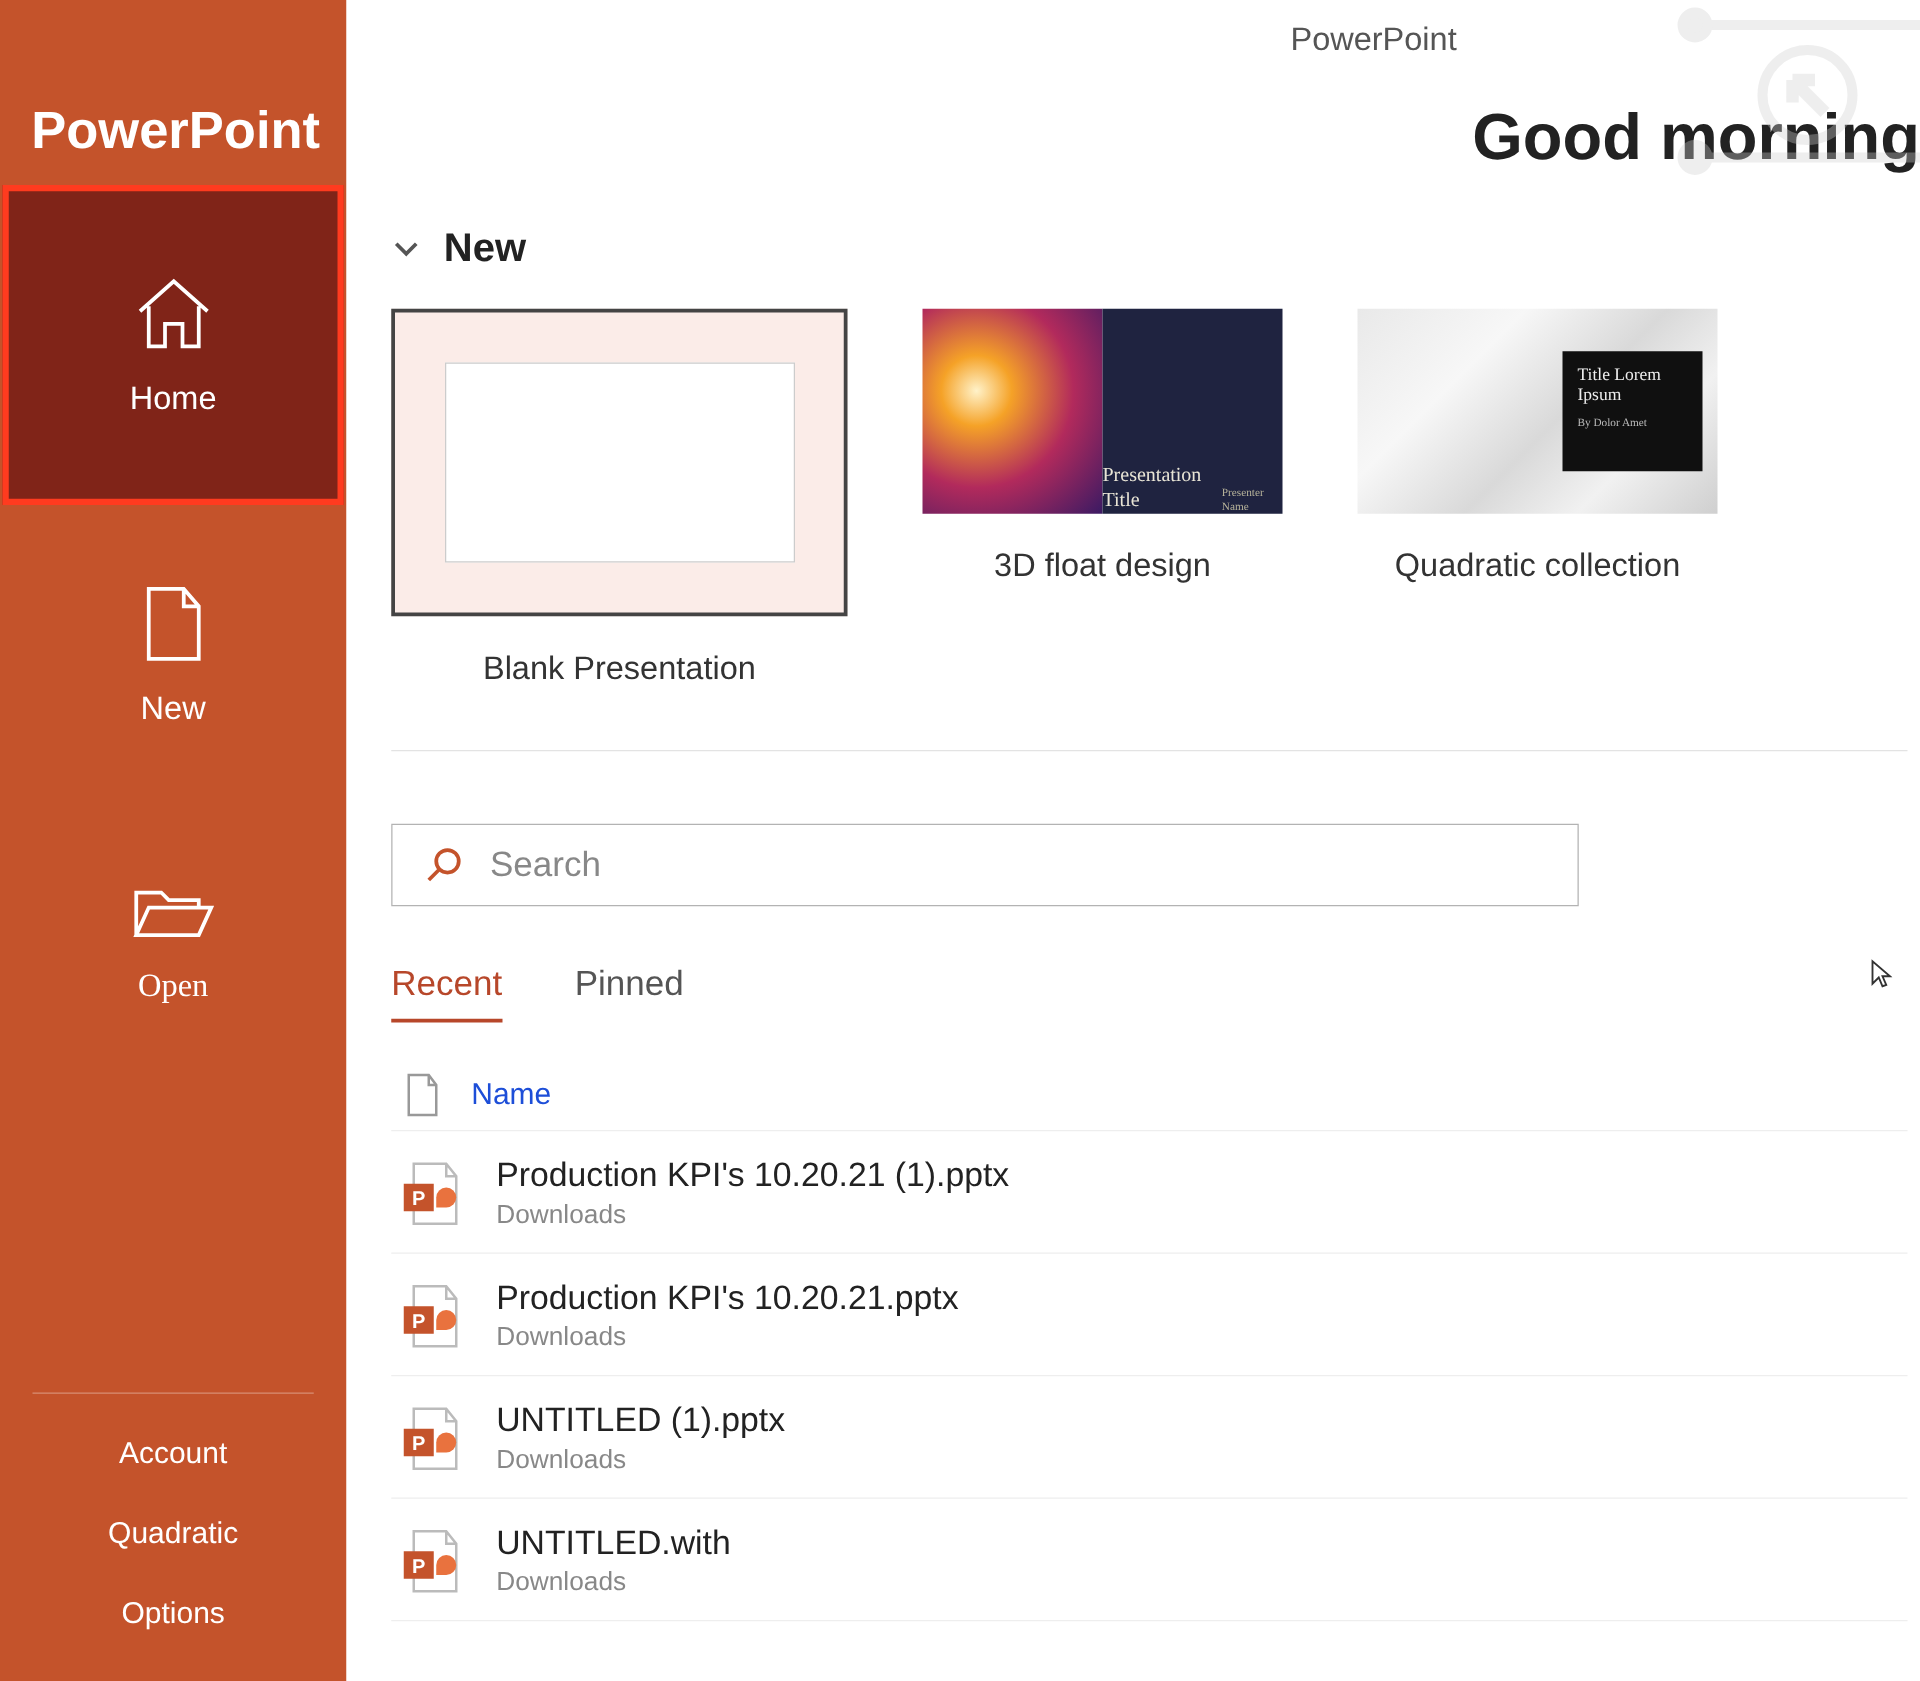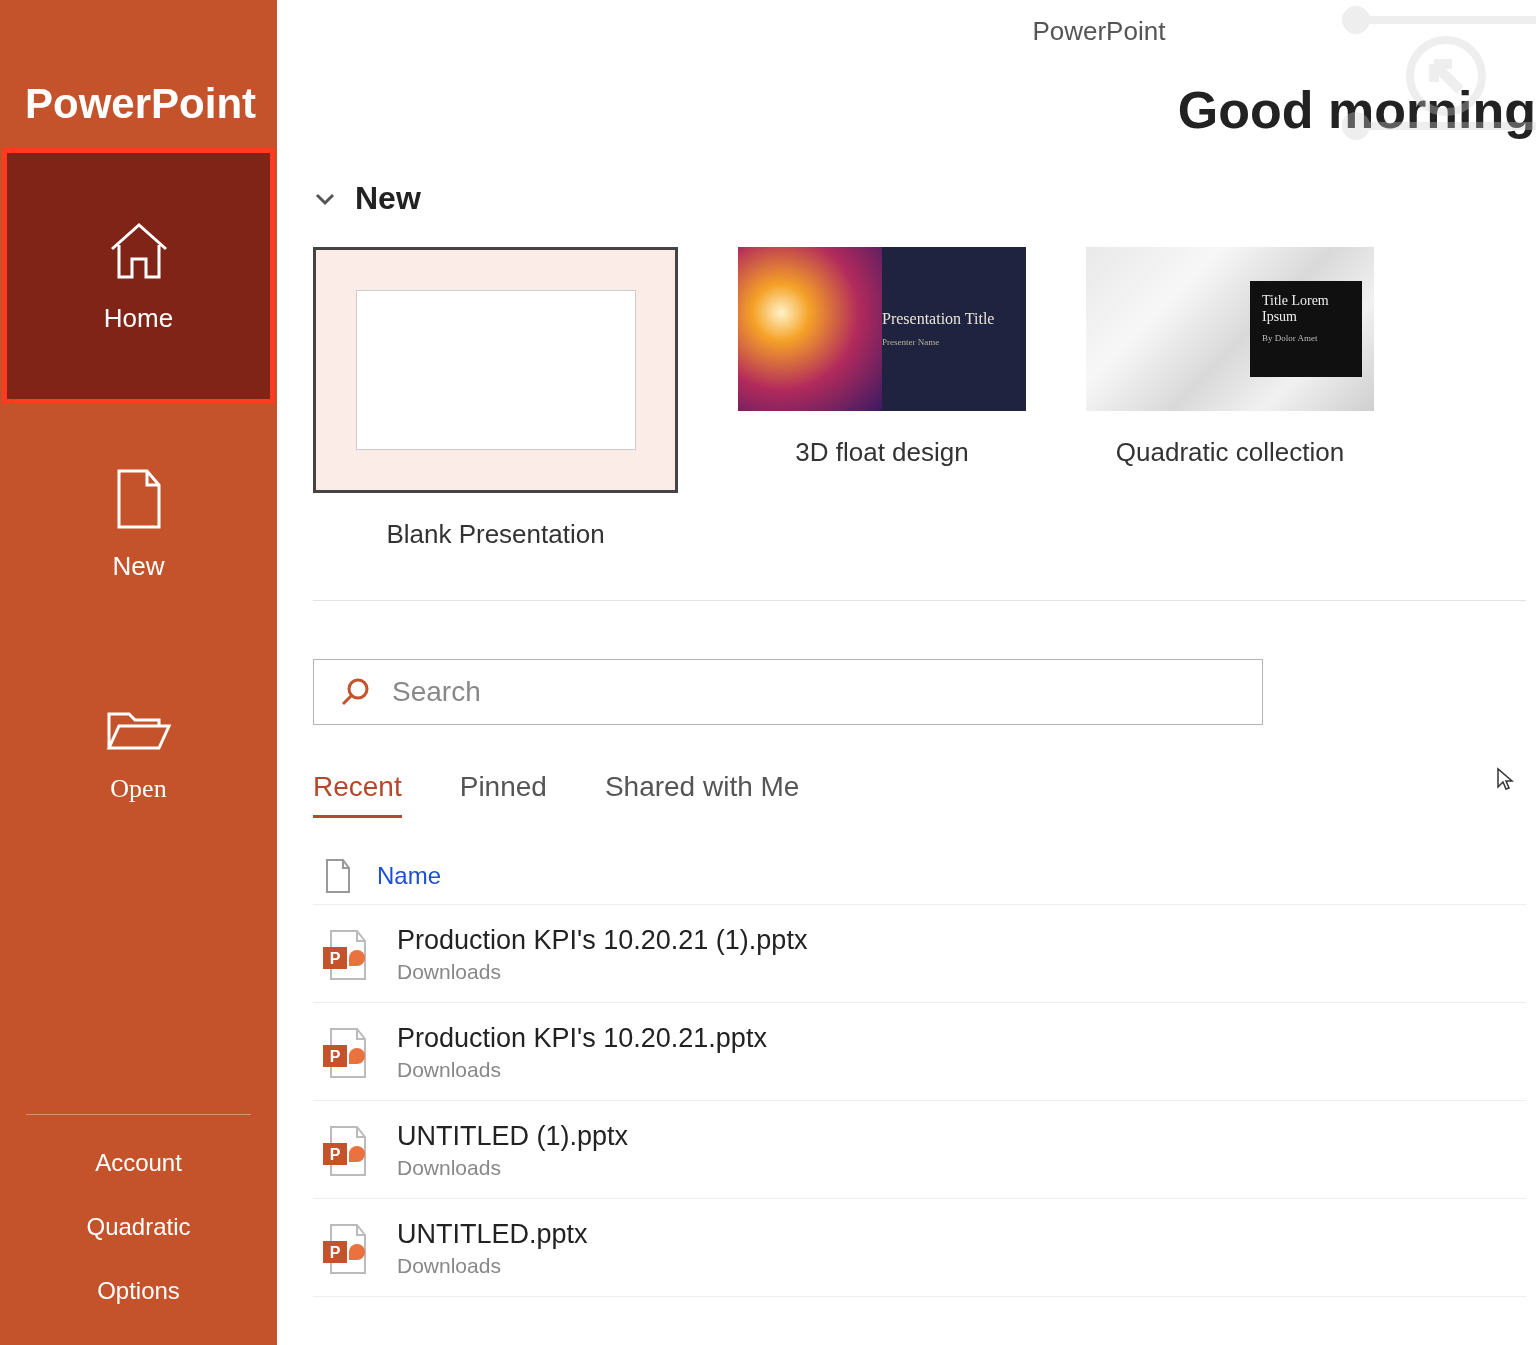--- a/index.html
+++ b/index.html
@@ -134,22 +134,22 @@
   }
   .tile-3d-left {
     flex: 1;
     background: radial-gradient(circle at 30% 40%, #fff2c9 0%, #f5a227 20%, #b22a5c 55%, #3a1a63 100%);
   }
   .tile-3d-right {
     flex: 1;
     background: #1f2340;
     color: #e9e5d6;
     display: flex;
-    flex-direction: column;
-    align-items: flex-start;
+    flex-direction: row;
+    align-items: flex-end;
     justify-content: center;
     font-family: Georgia, serif;
     font-size: 16px;
     line-height: 1.25;
   }
   .tile-3d-right .sub { font-size: 9px; color: #b7b39a; margin-top: 8px; }
   .tile-quad {
     width: 288px; height: 164px; position: relative;
     background: linear-gradient(135deg,#e9e9e9,#f7f7f7 30%,#d9d9d9 55%,#f1f1f1 75%,#cfcfcf);
     border: none;
@@ -337,21 +337,20 @@
         <circle cx="18" cy="12" r="9" stroke="#c4532b" stroke-width="3" fill="none"></circle>
         <line x1="11" y1="19" x2="3" y2="27" stroke="#c4532b" stroke-width="3"></line>
       </svg>
       <input type="text" placeholder="Search" style="">
     </div>
   </div>
 
   <div class="tabs">
     <div class="tab active">Recent</div>
     <div class="tab">Pinned</div>
-    <div class="tab">Shared with Me</div>
   </div>
 
   <div class="list-header">
     <svg class="doc-icon" width="30" height="36" viewBox="0 0 30 36">
       <path d="M4 2 H20 L26 10 V34 H4 Z M20 2 V10 H26" stroke="#999" stroke-width="2" fill="none"></path>
     </svg>
     <span>Name</span>
   </div>
 
   <div id="file-list">
@@ -392,21 +391,21 @@
     </div>
       </div>
       <div class="file-row">
     <svg width="50" height="56" viewBox="0 0 50 56">
       <path d="M12 4 H38 L46 14 V52 H12 Z M38 4 V14 H46" stroke="#bbb" stroke-width="2" fill="#fff"></path>
       <rect x="4" y="20" width="24" height="22" fill="#c4532b"></rect>
       <text x="16" y="37" text-anchor="middle" font-size="16" font-weight="700" fill="#fff" font-family="Segoe UI,Arial">P</text>
       <path d="M30 31 a8 8 0 1 1 8 8 L30 39 Z" fill="#e9723e"></path>
     </svg>
     <div class="file-meta">
-      <span class="file-name">UNTITLED.pptx</span>
+      <span class="file-name">UNTITLED.with</span>
       <span class="file-loc">Downloads</span>
     </div>
       </div>
     </div>
 
   <svg class="cursor-pointer" viewBox="0 0 18 24">
     <path d="M2 2 L2 20 L7 15 L10 22 L13 21 L10 14 L16 14 Z" fill="#fff" stroke="#333" stroke-width="1.5"></path>
   </svg>
 
 </main>

